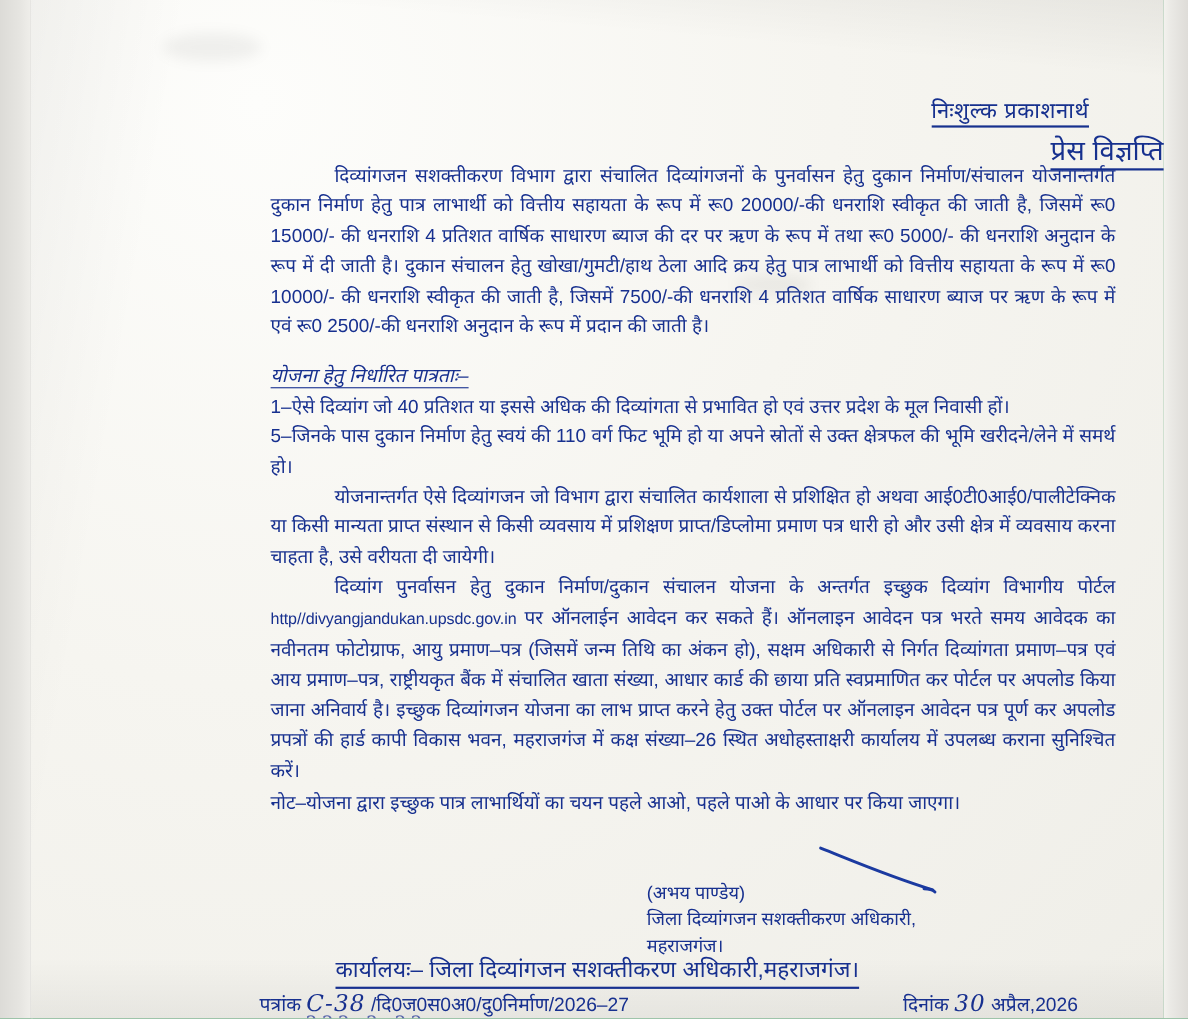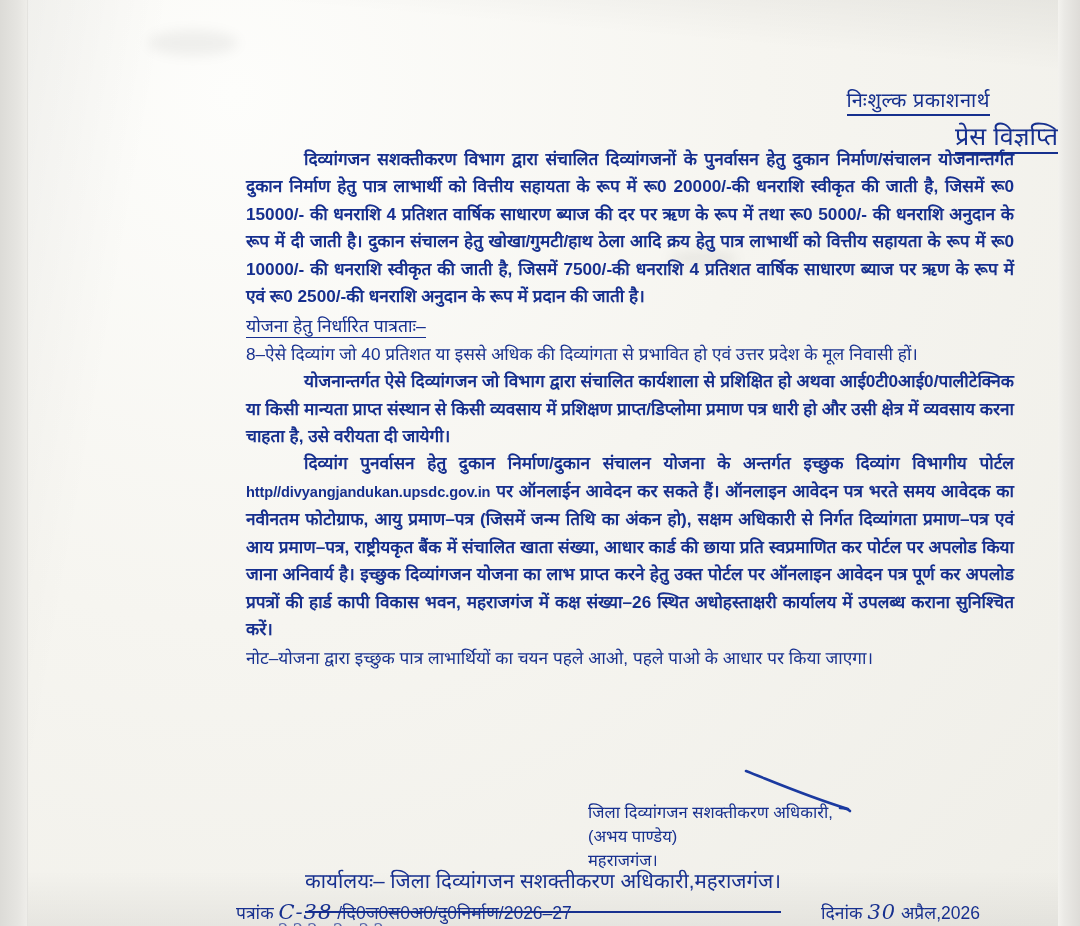--- a/index.html
+++ b/index.html
@@ -80,25 +80,25 @@
     font-size: 17.2px;
     line-height: 27.4px;
     color: #17308f;
     text-align: justify;
   }
   p {
     margin: 0;
   }
   .indent {
     text-indent: 58px;
-    font-weight: bold;
   }
   .sub-head {
-    margin-top: 3px;
+    margin-top: 18px;
     font-size: 17.6px;
+    font-style: italic;
   }
   .sub-head span {
     border-bottom: 1.6px solid #17308f;
     padding-bottom: 1px;
   }
   .list-item {
     margin-top: 0px;
   }
   .url {
     font-family: "Liberation Sans", sans-serif;
@@ -129,21 +129,21 @@
     position: absolute;
     left: 0;
     right: 0;
     top: 866px;
     text-align: center;
     font-size: 20.5px;
     color: #17308f;
   }
   .office-line span {
     border-bottom: 2px solid #17308f;
-    padding-bottom: 19px;
+    padding-bottom: 4px;
   }
   .footer {
     position: absolute;
     left: 208px;
     right: 78px;
     top: 900px;
     font-size: 17.5px;
     color: #17308f;
     display: flex;
     justify-content: space-between;
@@ -182,37 +182,38 @@
 
     <div class="header-right">निःशुल्क प्रकाशनार्थ</div>
 
     <div class="title"><span>प्रेस विज्ञप्ति</span></div>
 
     <div class="body">
       <p class="indent">दिव्यांगजन सशक्तीकरण विभाग द्वारा संचालित दिव्यांगजनों के पुनर्वासन हेतु दुकान निर्माण/संचालन योजनान्तर्गत दुकान निर्माण हेतु पात्र लाभार्थी को वित्तीय सहायता के रूप में रू0 20000/-की धनराशि स्वीकृत की जाती है, जिसमें रू0 15000/- की धनराशि 4 प्रतिशत वार्षिक साधारण ब्याज की दर पर ऋण के रूप में तथा रू0 5000/- की धनराशि अनुदान के रूप में दी जाती है। दुकान संचालन हेतु खोखा/गुमटी/हाथ ठेला आदि क्रय हेतु पात्र लाभार्थी को वित्तीय सहायता के रूप में रू0 10000/- की धनराशि स्वीकृत की जाती है, जिसमें 7500/-की धनराशि 4 प्रतिशत वार्षिक साधारण ब्याज पर ऋण के रूप में एवं रू0 2500/-की धनराशि अनुदान के रूप में प्रदान की जाती है।</p>
 
       <p class="sub-head"><span>योजना हेतु निर्धारित पात्रताः–</span></p>
 
-      <p class="list-item">8–ऐसे दिव्यांग जो 40 प्रतिशत या इससे अधिक की दिव्यांगता से प्रभावित हो एवं उत्तर प्रदेश के मूल निवासी हों।</p>
+      <p class="list-item">1–ऐसे दिव्यांग जो 40 प्रतिशत या इससे अधिक की दिव्यांगता से प्रभावित हो एवं उत्तर प्रदेश के मूल निवासी हों।</p>
+      <p class="list-item">5–जिनके पास दुकान निर्माण हेतु स्वयं की 110 वर्ग फिट भूमि हो या अपने स्रोतों से उक्त क्षेत्रफल की भूमि खरीदने/लेने में समर्थ हो।</p>
 
       <p class="indent">योजनान्तर्गत ऐसे दिव्यांगजन जो विभाग द्वारा संचालित कार्यशाला से प्रशिक्षित हो अथवा आई0टी0आई0/पालीटेक्निक या किसी मान्यता प्राप्त संस्थान से किसी व्यवसाय में प्रशिक्षण प्राप्त/डिप्लोमा प्रमाण पत्र धारी हो और उसी क्षेत्र में व्यवसाय करना चाहता है, उसे वरीयता दी जायेगी।</p>
 
       <p class="indent"><span>दिव्यांग पुनर्वासन हेतु दुकान निर्माण/दुकान संचालन योजना के अन्तर्गत इच्छुक दिव्यांग विभागीय पोर्टल </span><span class="url">http//divyangjandukan.upsdc.gov.in</span><span> पर ऑनलाईन आवेदन कर सकते हैं। ऑनलाइन आवेदन पत्र भरते समय आवेदक का नवीनतम फोटोग्राफ, आयु प्रमाण–पत्र (जिसमें जन्म तिथि का अंकन हो), सक्षम अधिकारी से निर्गत दिव्यांगता प्रमाण–पत्र एवं आय प्रमाण–पत्र, राष्ट्रीयकृत बैंक में संचालित खाता संख्या, आधार कार्ड की छाया प्रति स्वप्रमाणित कर पोर्टल पर अपलोड किया जाना अनिवार्य है। इच्छुक दिव्यांगजन योजना का लाभ प्राप्त करने हेतु उक्त पोर्टल पर ऑनलाइन आवेदन पत्र पूर्ण कर अपलोड प्रपत्रों की हार्ड कापी विकास भवन, महराजगंज में कक्ष संख्या–26 स्थित अधोहस्ताक्षरी कार्यालय में उपलब्ध कराना सुनिश्चित करें।</span></p>
 
       <p class="note">नोट–योजना द्वारा इच्छुक पात्र लाभार्थियों का चयन पहले आओ, पहले पाओ के आधार पर किया जाएगा।</p>
     </div>
 
     <svg class="sign-swoosh" viewBox="0 0 120 46">
       <path d="M2 3 C 30 14, 62 28, 104 41" stroke="#1b3aa0" stroke-width="2.6" fill="none" stroke-linecap="round"></path>
       <path d="M96 40 C 101 40, 104 41, 106 43" stroke="#1b3aa0" stroke-width="2.6" fill="none" stroke-linecap="round"></path>
     </svg>
 
     <div class="sign-block">
+      <div>(अभय पाण्डेय)</div>
       <div>जिला दिव्यांगजन सशक्तीकरण अधिकारी,</div>
-      <div>(अभय पाण्डेय)</div>
       <div>महराजगंज।</div>
     </div>
 
     <div class="office-line"><span>कार्यालयः– जिला दिव्यांगजन सशक्तीकरण अधिकारी,महराजगंज।</span></div>
 
     <div class="footer">
       <div>
         <span>पत्रांक</span>
         <span class="handwrite">C-38</span>
         <span>/दि0ज0स0अ0/दु0निर्माण/2026–27</span>

